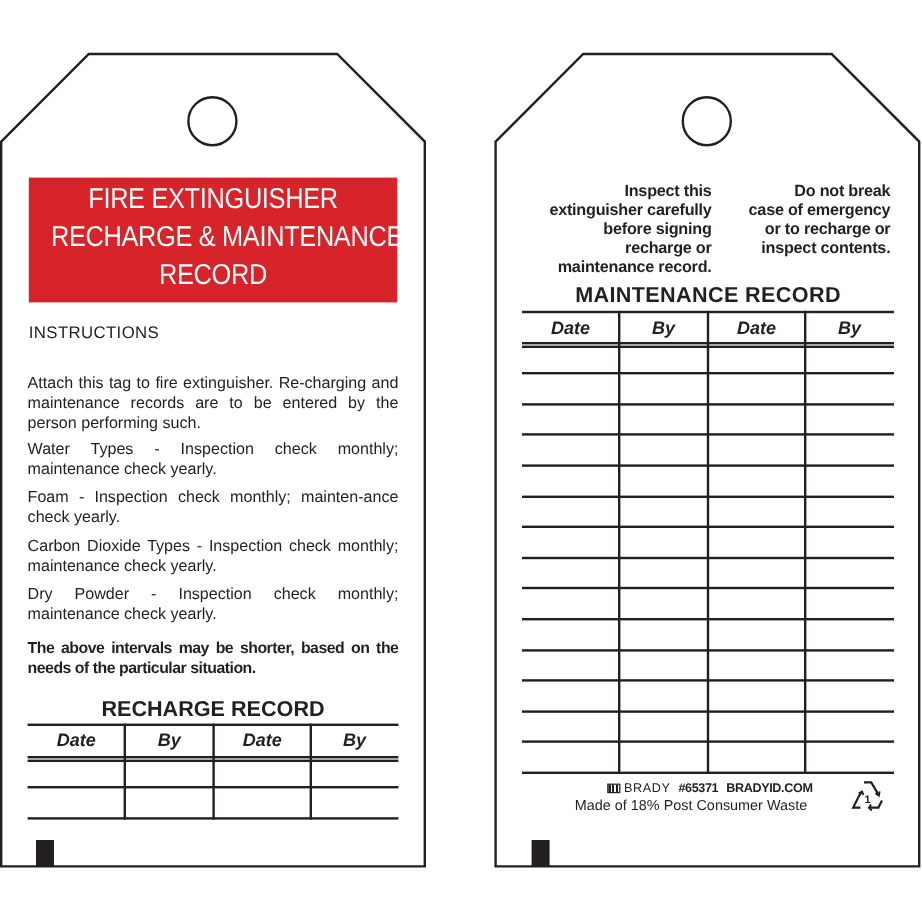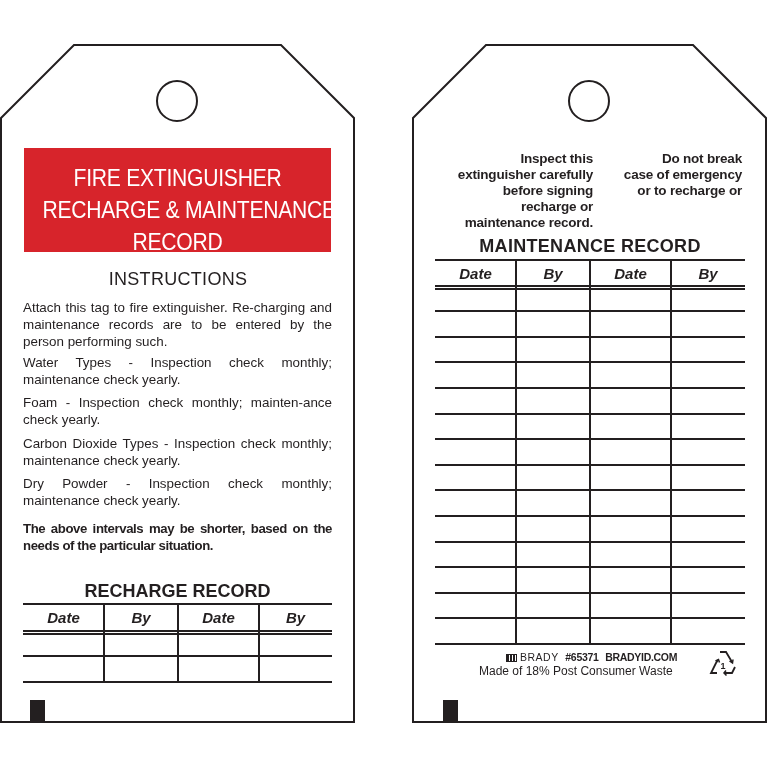--- a/index.html
+++ b/index.html
@@ -2,25 +2,25 @@
 <html><head>
 <meta charset="utf-8">
 <style>
   html, body { margin:0; padding:0; background:#ffffff; }
   body { width:768px; height:768px; position:relative; overflow:hidden;
          font-family:"Liberation Sans", sans-serif; color:#231f20; }
   .tag-outline { position:absolute; left:0; top:0; }
   .abs { position:absolute; }
   .hole { position:absolute; width:42px; height:42px; border:2px solid #231f20; border-radius:50%; box-sizing:border-box; background:#fff; }
   .red-banner { position:absolute; left:24px; top:148px; width:307px; height:104px; background:#d7242b;
-                color:#fff; text-align:center; font-size:24px; line-height:32px; padding-top:14px; box-sizing:border-box;
+                color:#fff; text-align:center; font-size:24px; line-height:32px; padding-top:2px; box-sizing:border-box;
                 letter-spacing:-0.3px; }
   .red-banner div { transform:scaleX(0.88); transform-origin:center; white-space:nowrap; }
-  .instr-title { position:absolute; left:24px; width:308px; top:269px; text-align:center; font-size:18px; letter-spacing:0.3px; }
-  .para { position:absolute; left:23px; width:309px; font-size:13.4px; line-height:16.8px; text-align:justify; text-align-last:left; }
+  .instr-title { position:absolute; left:24px; width:308px; top:269px; font-size:14px; letter-spacing:0.3px; }
+  .para { position:absolute; left:23px; width:309px; font-size:13.4px; line-height:16.8px; text-align:justify; text-align-last:left;margin-top:11px; }
   .para.bold { font-weight:bold; font-size:13.2px; letter-spacing:-0.4px; }
   .sec-title { position:absolute; text-align:center; font-weight:bold; font-size:18px; }
   .hline { position:absolute; height:2px; background:#231f20; }
   .hline.thin { height:1.5px; }
   .vline { position:absolute; width:2px; background:#231f20; }
   .hdr { position:absolute; text-align:center; font-weight:bold; font-size:15px;font-style:italic; }
   .note { position:absolute; text-align:right; font-weight:bold; font-size:13.5px; line-height:16px; letter-spacing:-0.2px; }
   .footer1 { position:absolute; left:506px; top:651px; font-weight:bold; font-size:10.5px; letter-spacing:-0.3px; white-space:nowrap; }
   .footer2 { position:absolute; left:479px; top:664px; font-weight:normal; font-size:12px; white-space:nowrap; }
   .marker { position:absolute; background:#231f20; }
@@ -79,20 +79,21 @@
     <div>Inspect this</div>
     <div>extinguisher carefully</div>
     <div>before signing</div>
     <div>recharge or</div>
     <div>maintenance record.</div>
   </div>
   <div class="note" style="left:594px;width:148px;top:151px;">
     <div>Do not break</div>
     <div>case of emergency</div>
     <div>or to recharge or</div>
+    <div>inspect contents.</div>
   </div>
 
   <div class="sec-title" style="left:435px;width:310px;top:236px;letter-spacing:0.3px;">MAINTENANCE RECORD</div>
 
   <div>
     <div class="hline" style="left:435px;width:310px;top:259px;"></div>
     <div class="hdr" style="left:435px;width:81px;top:265px;">Date</div>
     <div class="hdr" style="left:516px;width:74px;top:265px;">By</div>
     <div class="hdr" style="left:590px;width:81px;top:265px;">Date</div>
     <div class="hdr" style="left:671px;width:74px;top:265px;">By</div>

